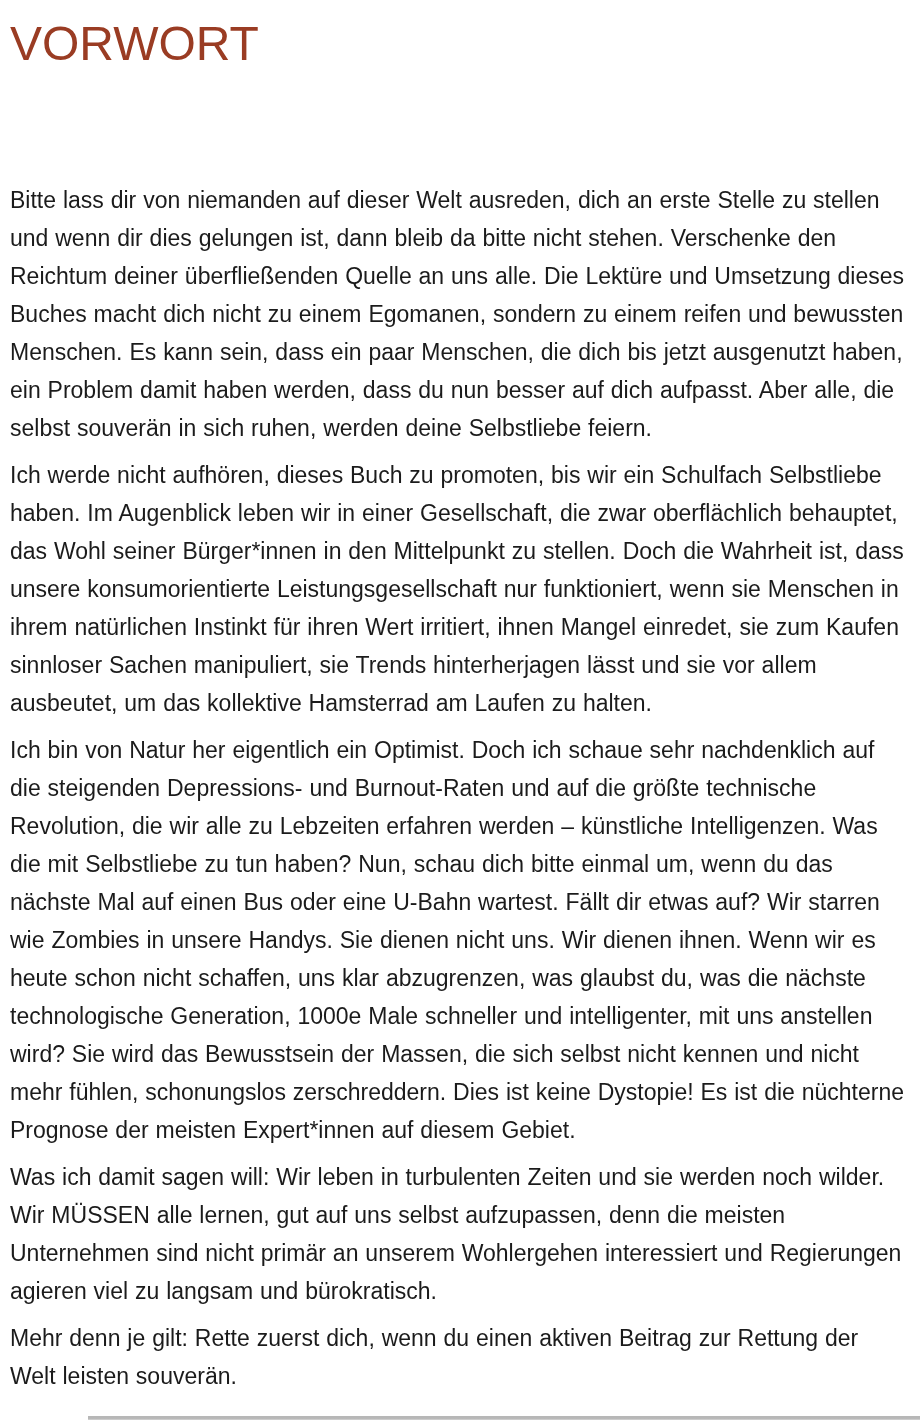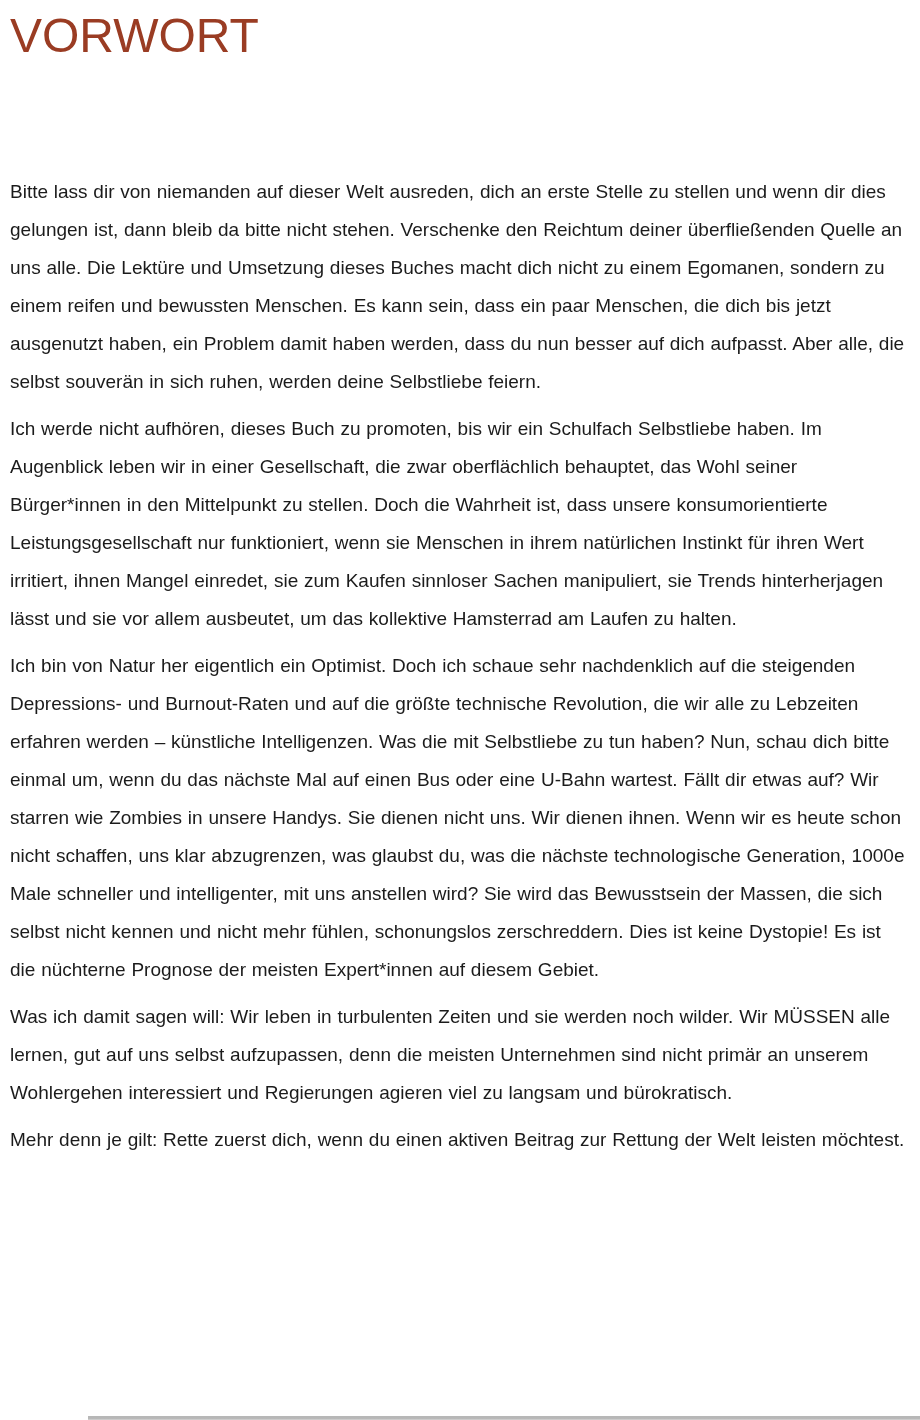--- a/index.html
+++ b/index.html
@@ -6,36 +6,36 @@
   html, body {
     background: #ffffff;
     font-family: "Liberation Sans", "DejaVu Sans", sans-serif;
   }
   .page {
     position: relative;
     width: 920px;
     height: 1420px;
     background: #ffffff;
     overflow: hidden;
-    padding: 8px 10px;
+    padding: 16px 10px;
   }
   .doc-title {
     font-family: "Liberation Sans", sans-serif;
     font-size: 48px;
     font-weight: 400;
     letter-spacing: 0px;
     color: #9a3c23;
     line-height: 1.1;
     padding-top: 2px;
   }
   .body-text {
     margin-top: 110px;
   }
   .body-para {
-    font-size: 19px;
+    font-size: 23px;
     line-height: 38px;
     color: #1b1b1b;
     margin: 0 0 9px 0;
     text-align: left;
     word-spacing: 0.5px;
   }
   .cutoff-next-line {
     position: absolute;
     bottom: 0;
     left: 88px;
@@ -55,18 +55,18 @@
   <div class="body-text">
     <p class="body-para">Bitte lass dir von niemanden auf dieser Welt ausreden, dich an erste Stelle zu stellen und wenn dir dies gelungen ist, dann bleib da bitte nicht stehen. Verschenke den Reichtum deiner überfließenden Quelle an uns alle. Die Lektüre und Umsetzung dieses Buches macht dich nicht zu einem Egomanen, sondern zu einem reifen und bewussten Menschen. Es kann sein, dass ein paar Menschen, die dich bis jetzt ausgenutzt haben, ein Problem damit haben werden, dass du nun besser auf dich aufpasst. Aber alle, die selbst souverän in sich ruhen, werden deine Selbstliebe feiern.</p>
 
 
     <p class="body-para">Ich werde nicht aufhören, dieses Buch zu promoten, bis wir ein Schulfach Selbstliebe haben. Im Augenblick leben wir in einer Gesellschaft, die zwar oberflächlich behauptet, das Wohl seiner Bürger*innen in den Mittelpunkt zu stellen. Doch die Wahrheit ist, dass unsere konsumorientierte Leistungsgesellschaft nur funktioniert, wenn sie Menschen in ihrem natürlichen Instinkt für ihren Wert irritiert, ihnen Mangel einredet, sie zum Kaufen sinnloser Sachen manipuliert, sie Trends hinterherjagen lässt und sie vor allem ausbeutet, um das kollektive Hamsterrad am Laufen zu halten.</p>
 
     <p class="body-para">Ich bin von Natur her eigentlich ein Optimist. Doch ich schaue sehr nachdenklich auf die steigenden Depressions- und Burnout-Raten und auf die größte technische Revolution, die wir alle zu Lebzeiten erfahren werden – künstliche Intelligenzen. Was die mit Selbstliebe zu tun haben? Nun, schau dich bitte einmal um, wenn du das nächste Mal auf einen Bus oder eine U-Bahn wartest. Fällt dir etwas auf? Wir starren wie Zombies in unsere Handys. Sie dienen nicht uns. Wir dienen ihnen. Wenn wir es heute schon nicht schaffen, uns klar abzugrenzen, was glaubst du, was die nächste technologische Generation, 1000e Male schneller und intelligenter, mit uns anstellen wird? Sie wird das Bewusstsein der Massen, die sich selbst nicht kennen und nicht mehr fühlen, schonungslos zerschreddern. Dies ist keine Dystopie! Es ist die nüchterne Prognose der meisten Expert*innen auf diesem Gebiet.</p>
 
     <p class="body-para">Was ich damit sagen will: Wir leben in turbulenten Zeiten und sie werden noch wilder. Wir MÜSSEN alle lernen, gut auf uns selbst aufzupassen, denn die meisten Unternehmen sind nicht primär an unserem Wohlergehen interessiert und Regierungen agieren viel zu langsam und bürokratisch.</p>
 
-    <p class="body-para">Mehr denn je gilt: Rette zuerst dich, wenn du einen aktiven Beitrag zur Rettung der Welt leisten möchtest.</p>
+    <p class="body-para">Mehr denn je gilt: Rette zuerst dich, wenn du einen aktiven Beitrag zur Rettung der Welt leisten souverän.</p>
   </div>
 
   <div class="cutoff-next-line"></div>
 
 </div>
 
 </body></html>

